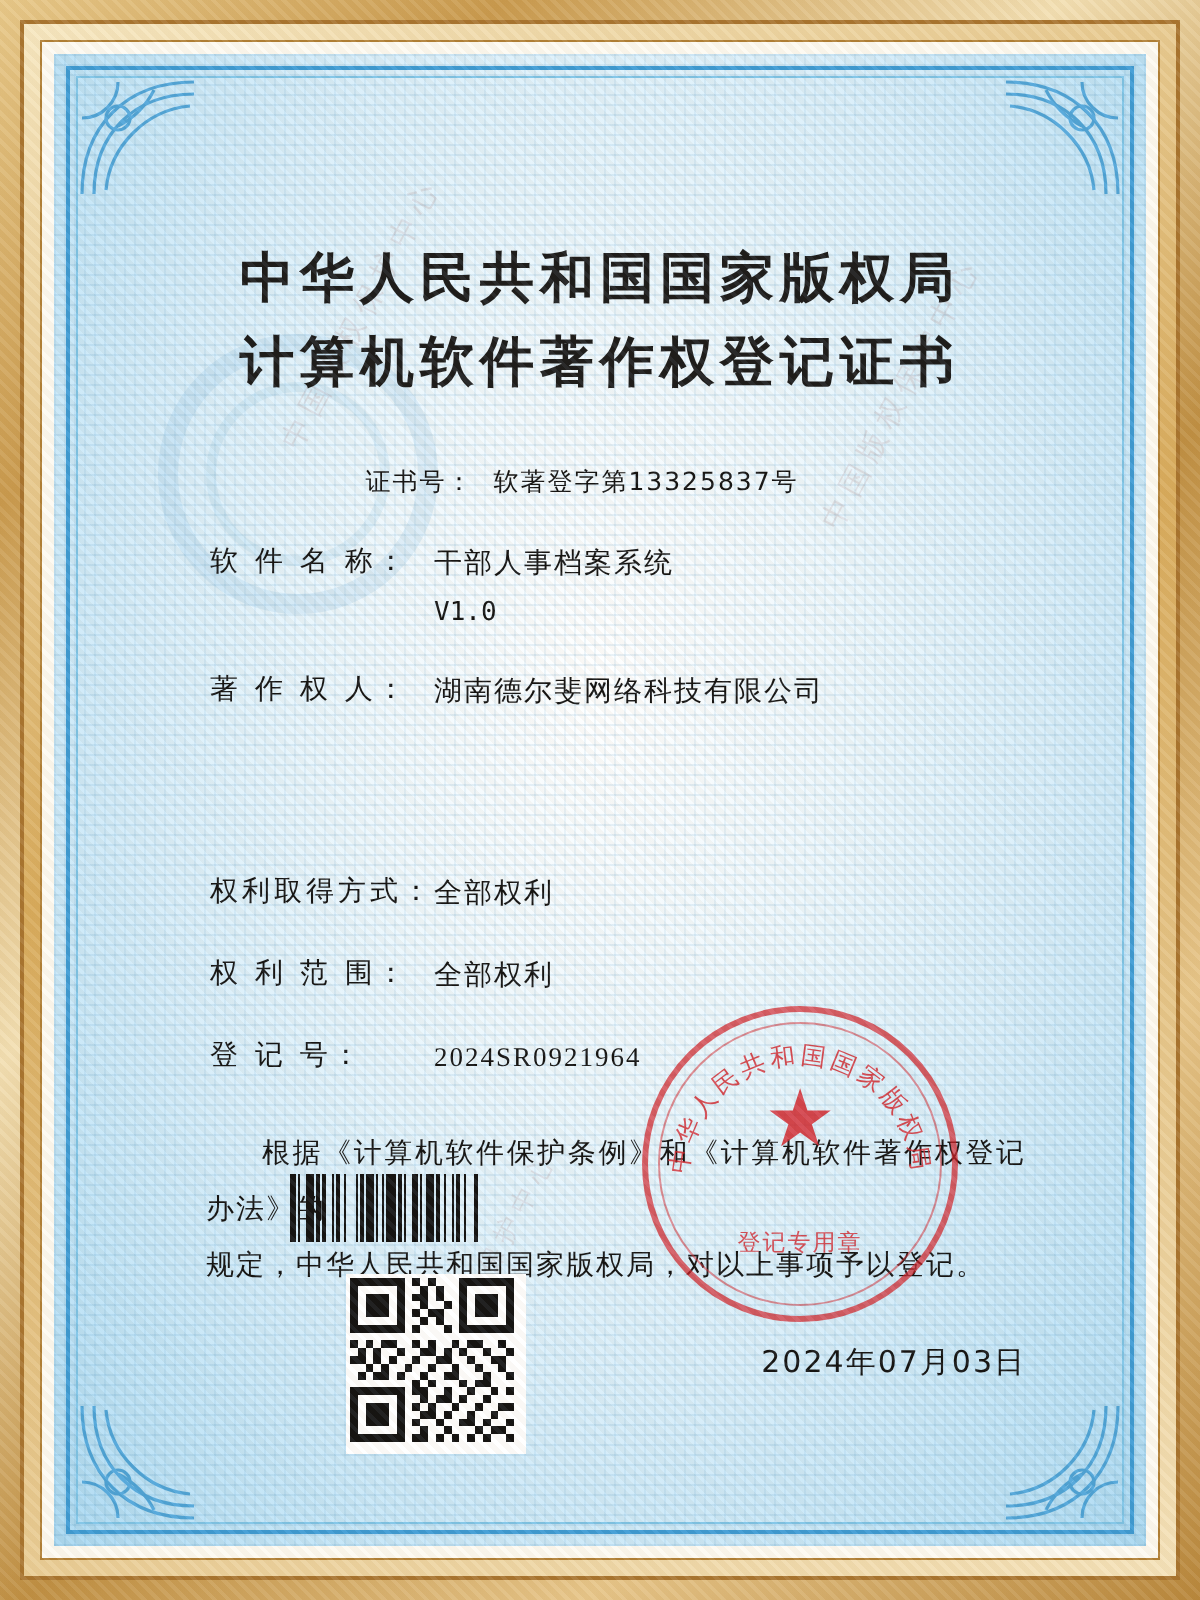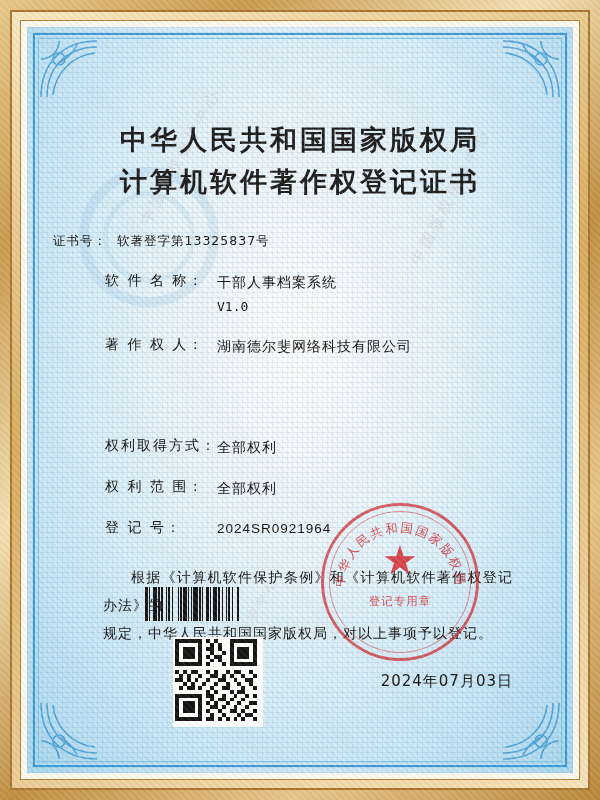--- a/index.html
+++ b/index.html
@@ -143,21 +143,21 @@
     font-family: "DejaVu Sans", "Liberation Sans", sans-serif;
     font-weight: bold;
     font-size: 27px;
     letter-spacing: 3px;
     color: #1a1a1a;
     line-height: 1.55;
   }
 
   .cert-no {
     margin-top: 30px;
-    text-align: left;
+    text-align: center;
     padding-right: 18px;
     font-size: 12.5px;
     color: #111;
     letter-spacing: 1px;
     font-family: "DejaVu Sans", "Liberation Sans", sans-serif;
   }
   .cert-no .label { margin-right: 10px; }
 
   .fields {
     margin-top: 22px;
@@ -184,21 +184,21 @@
     line-height: 1.5;
   }
   .field-value .ver {
     display: block;
     font-family: "DejaVu Sans Mono", monospace;
     font-size: 13px;
     letter-spacing: 0;
     margin-top: 4px;
   }
   .field-value.mono {
-    font-family: Liberation Sans, sans-serif;
+    font-family: Liberation Serif, serif;
     font-size: 13.5px;
   }
 
   .gap-block { height: 60px; }
 
   .statement {
     margin-top: 24px;
     padding: 0 34px 0 50px;
     font-size: 14px;
     line-height: 2.0;
@@ -278,21 +278,21 @@
   }
   .seal-l1, .seal-l2 {
     position: absolute;
     left: 0; right: 0;
     text-align: center;
     font-size: 11.5px;
     letter-spacing: 1px;
     font-family: "DejaVu Sans", sans-serif;
   }
   .seal-l1 { top: 86px; }
-  .seal-l2 { top: 88px; }
+  .seal-l2 { top: 108px; }
 
   .issue-date {
     position: absolute;
     right: 34px;
     bottom: 62px;
     font-size: 15px;
     color: #111;
     letter-spacing: 1px;
     font-family: "DejaVu Sans", "Liberation Sans", sans-serif;
   }

